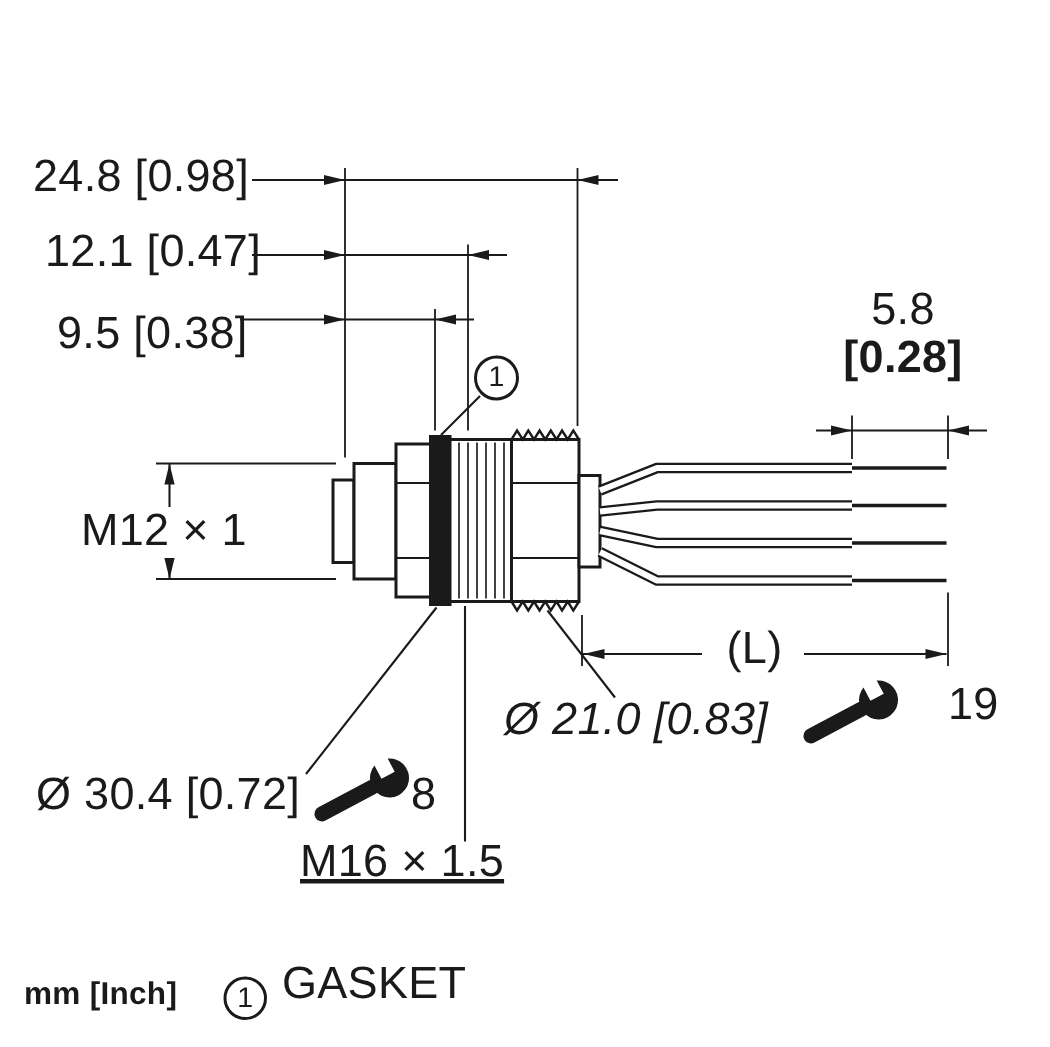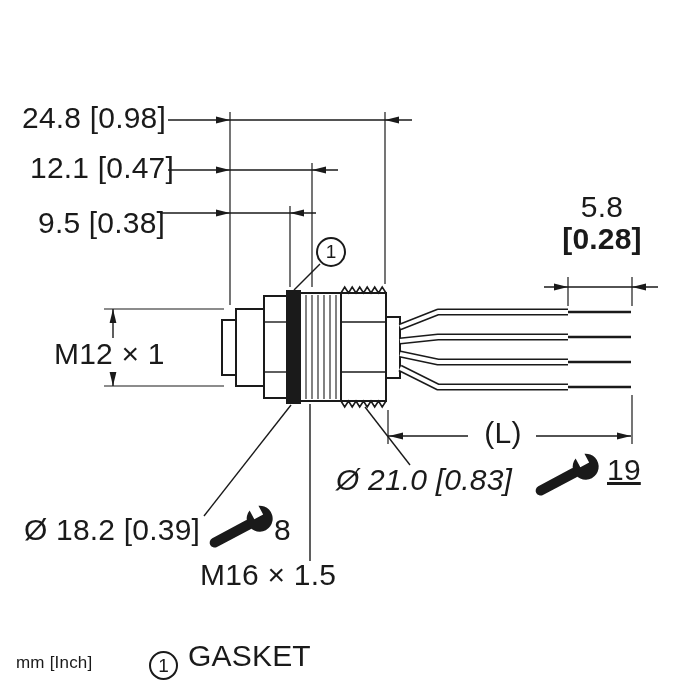--- a/index.html
+++ b/index.html
@@ -6,21 +6,21 @@
   #stage{
     position:relative;width:700px;height:698px;background:#ffffff;
     font-family:"Liberation Sans", sans-serif;color:#1a1a1a;overflow:hidden;
   }
   #drawing{position:absolute;left:0;top:0;}
   .label{
     position:absolute;font-size:30px;line-height:26px;color:#1a1a1a;
     white-space:nowrap;letter-spacing:0.2px;
   }
   .center{text-align:center;}
-  .small{font-size:17px;}
+  .small{font-size:21px;font-weight:bold;}
   .callout-circle{
     position:absolute;width:30px;height:30px;border:2px solid #1a1a1a;
     border-radius:50%;box-sizing:border-box;display:flex;align-items:center;
     justify-content:center;font-size:19px;background:#fff;
   }
 </style>
 </head>
 <body>
 
 <div id="stage">
@@ -135,27 +135,27 @@
   <div class="label center" style="left:556px;top:226px;width:92px;font-weight:bold;">[0.28]</div>
 
   <div class="callout-circle" style="left:316px;top:237px;">1</div>
 
   <div class="label" style="left:28px;top:341px;margin-left:26px;">M12 × 1</div>
 
   <div class="label center" style="left:470px;top:420px;width:66px;">(L)</div>
 
   <div class="label" style="left:336px;top:467px;font-style:italic;">Ø 21.0 [0.83]</div>
 
-  <div class="label" style="left:607px;top:457px;text-decoration:underline;">19</div>
+  <div class="label" style="left:632px;top:457px;">19</div>
 
-  <div class="label" style="left:24px;top:517px;">Ø 18.2 [0.39]</div>
+  <div class="label" style="left:24px;top:517px;">Ø 30.4 [0.72]</div>
 
   <div class="label" style="left:274px;top:517px;">8</div>
 
-  <div class="label" style="left:200px;top:562px;">M16 × 1.5</div>
+  <div class="label" style="left:200px;top:562px;text-decoration:underline;">M16 × 1.5</div>
 
   <div class="label small" style="left:16px;top:650px;">mm [Inch]</div>
 
   <div class="callout-circle" style="left:149px;top:651px;width:29px;height:29px;">1</div>
 
   <div class="label" style="left:188px;top:643px;">GASKET</div>
 
 </div>
 
 </body></html>

